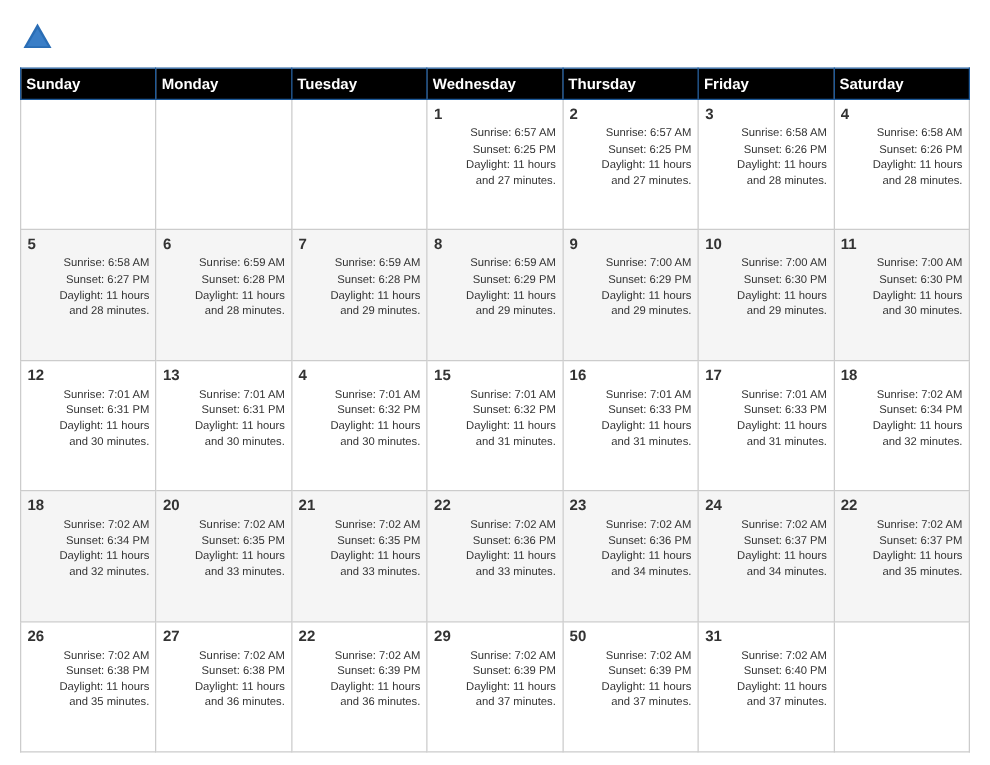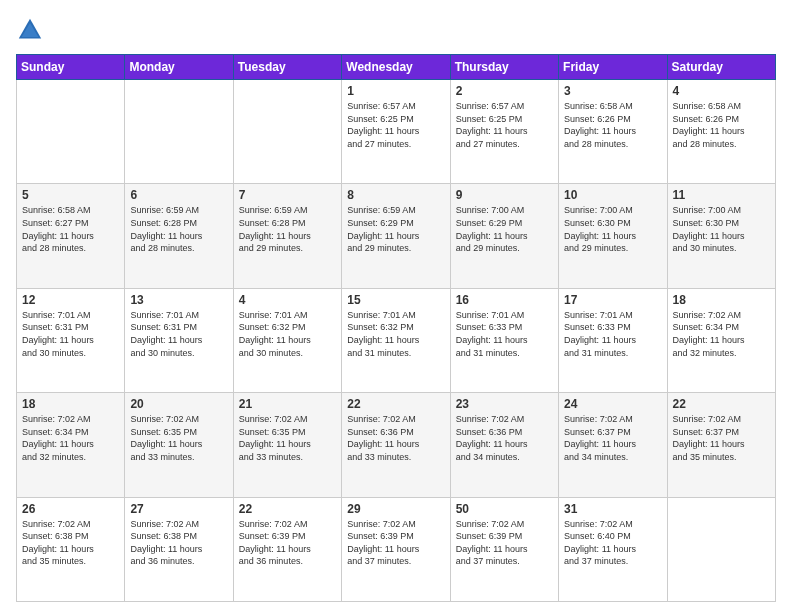--- a/index.html
+++ b/index.html
@@ -60,21 +60,21 @@
       color: #555;
     }
     .calendar {
       flex: 1;
       border: 1px solid #ccc;
       border-collapse: collapse;
       width: 100%;
       table-layout: fixed;
     }
     .calendar th {
-      background-color: #6d28d9;
+      background-color: #000000;
       color: #fff;
       font-size: 12px;
       font-weight: bold;
       padding: 5px 4px;
       text-align: left;
       border: 1px solid #1e5a9a;
     }
     .calendar td {
       border: 1px solid #ccc;
       vertical-align: top;
@@ -90,20 +90,21 @@
     .day-num {
       font-size: 12px;
       font-weight: bold;
       display: block;
       margin-bottom: 2px;
     }
     .cell-info {
       font-size: 9px;
       line-height: 1.4;
       color: #333;
+      text-align: right;
     }
     .empty-cell {
       background: #f9f9f9;
     }
   </style>
 </head>
 <body>
 
 <div class="page">
   <div class="header">

